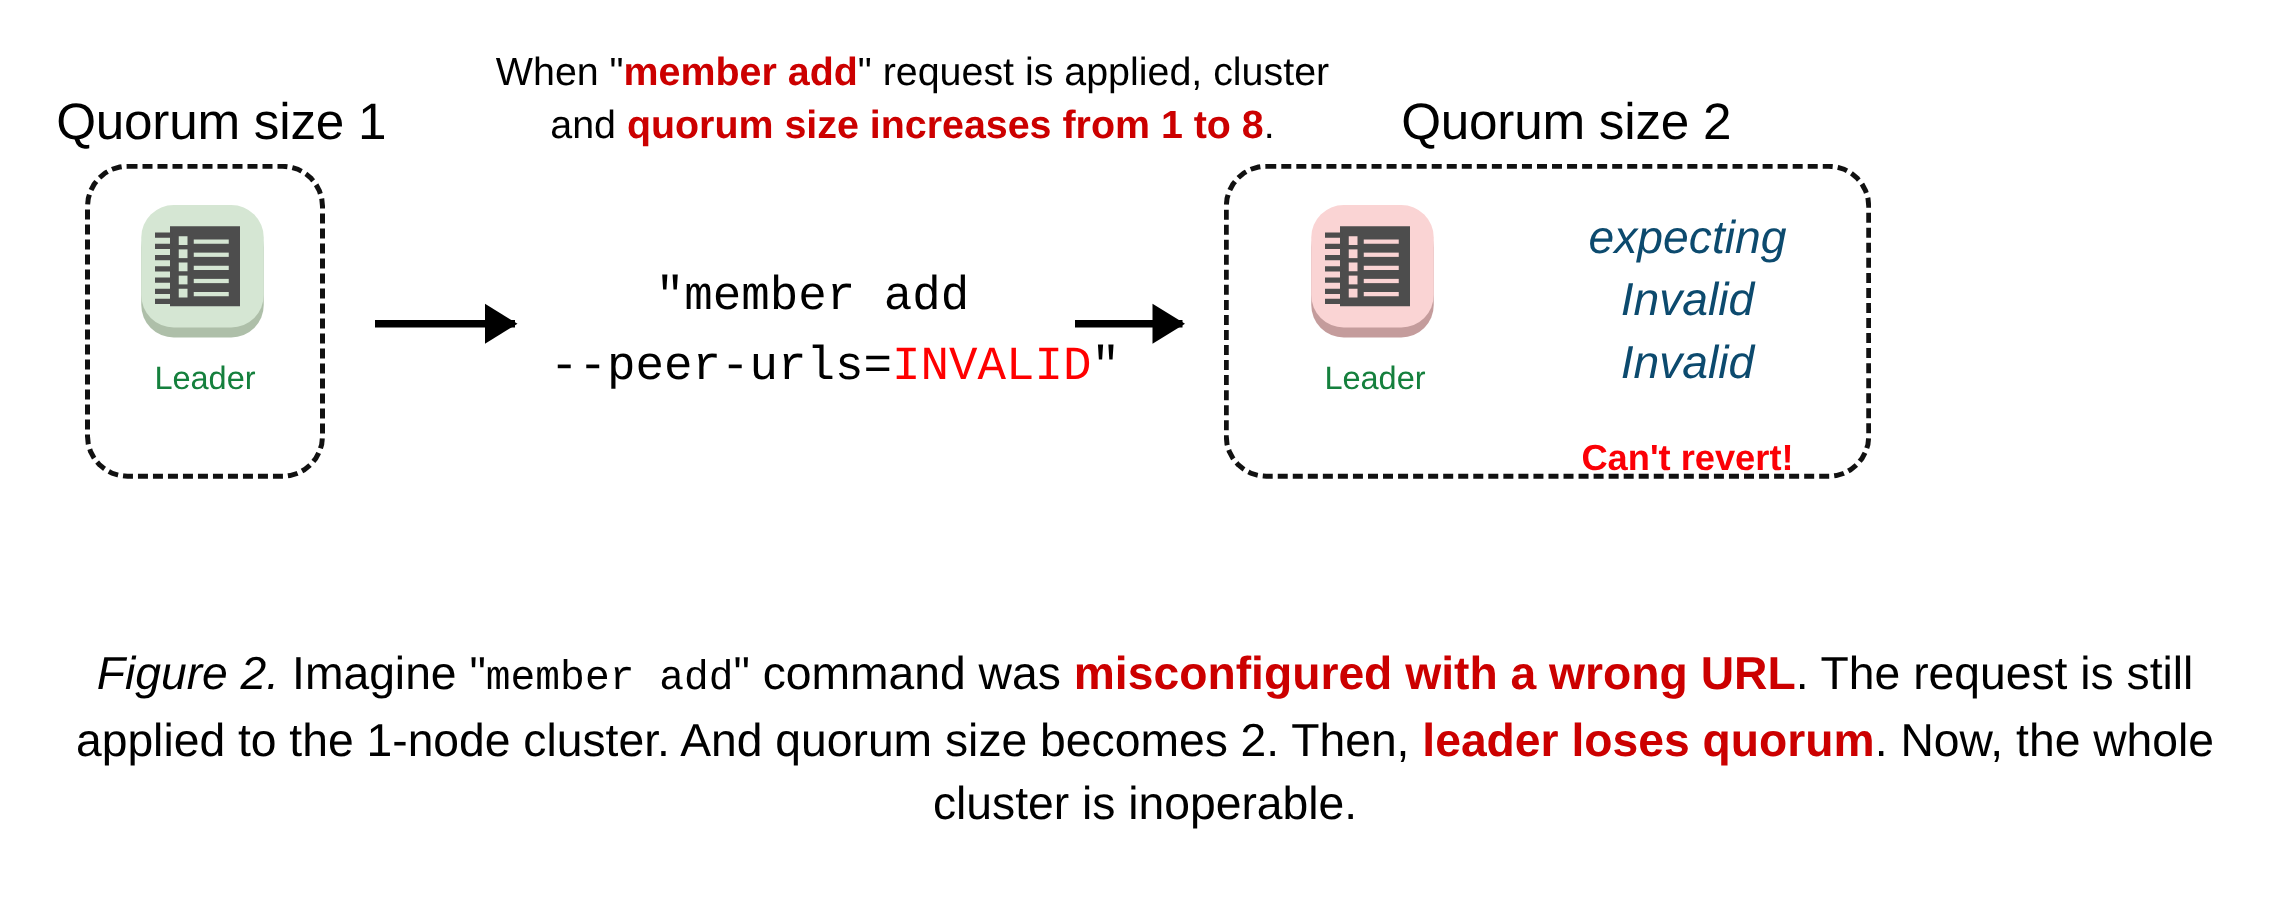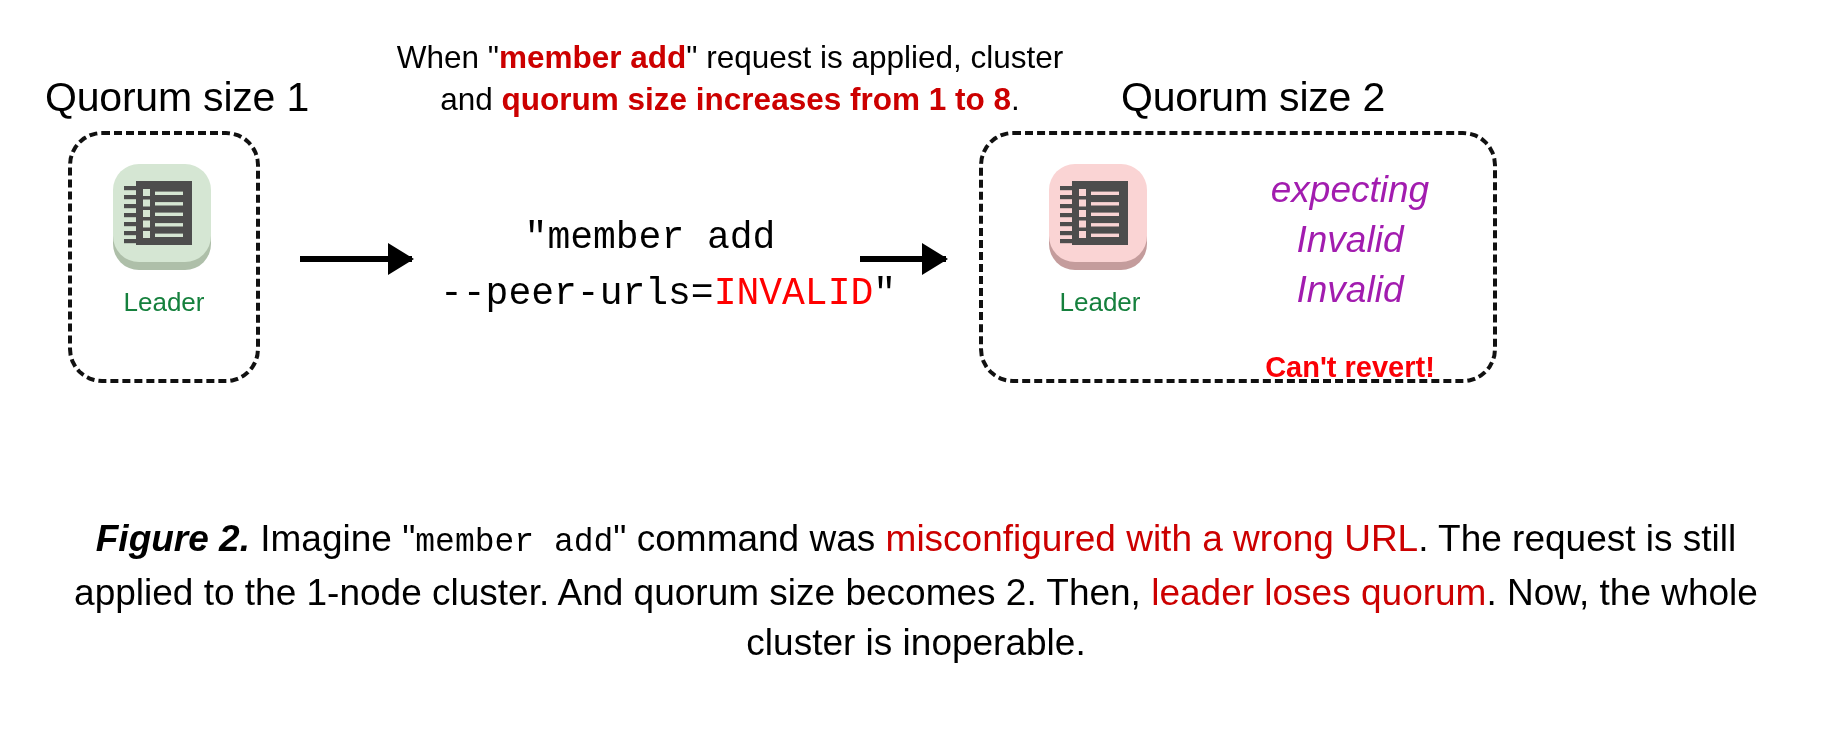--- a/index.html
+++ b/index.html
@@ -89,21 +89,21 @@
     position: absolute;
     left: 1215px;
     top: 165px;
     width: 270px;
     text-align: center;
   }
   .expect-stack .line {
     font-style: italic;
     font-size: 37px;
     line-height: 50px;
-    color: #a21caf;
+    color: #0c4a6e;
     white-space: nowrap;
   }
   .revert-note {
     position: absolute;
     left: 1215px;
     top: 330px;
     width: 270px;
     text-align: center;
     color: #fb0006;
     font-weight: bold;
@@ -150,28 +150,28 @@
   .figure-caption {
     position: absolute;
     left: 40px;
     top: 514px;
     width: 1752px;
     text-align: center;
     font-size: 37px;
     line-height: 50px;
     color: #000;
   }
-  .figure-caption .fig-num { font-style: italic; font-weight: bold; }
+  .figure-caption .fig-num { font-style: italic; }
   .figure-caption .mono {
     font-family: "Liberation Mono", "DejaVu Sans Mono", monospace;
     font-size: 33px;
   }
   .figure-caption .hl {
     color: #cc0000;
-    font-weight: normal;
+    font-weight: bold;
   }
 </style>
 </head>
 <body>
 
 <div class="stage">
 
   <div class="top-note">
     <span>When "</span><span class="hl">member add</span><span>" request is applied, cluster and </span><span class="hl">quorum size increases from 1 to 8</span><span>.</span>
   </div>

